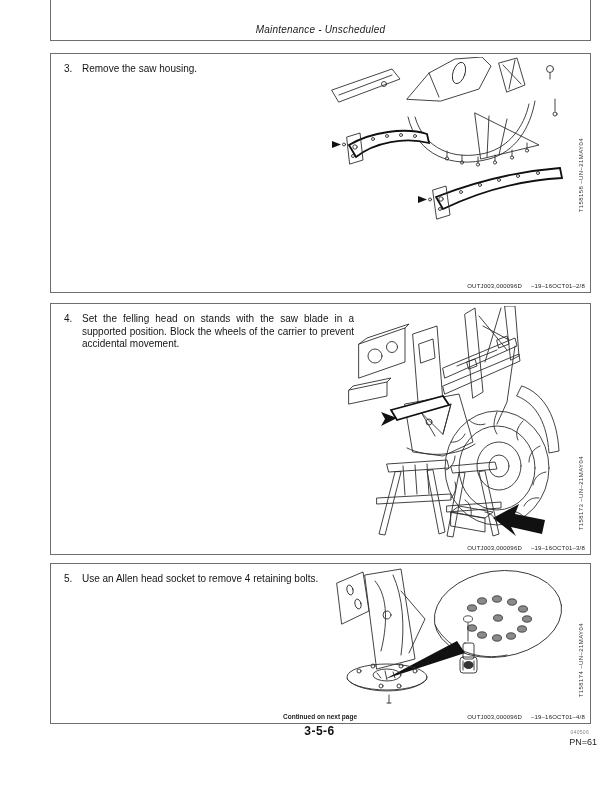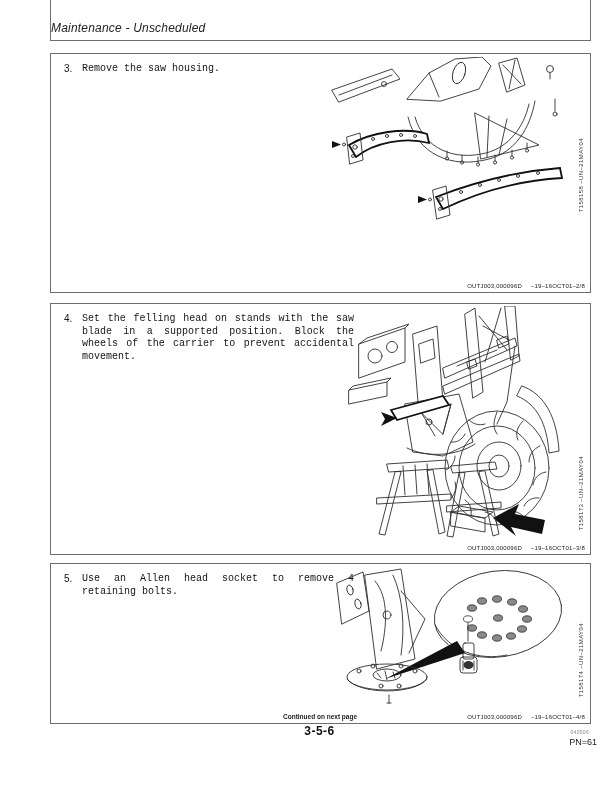--- a/index.html
+++ b/index.html
@@ -6,31 +6,31 @@
   .page{
     position:relative;width:612px;height:792px;background:#ffffff;
     font-family:"Liberation Sans",sans-serif;color:#111;overflow:hidden;
   }
   
   .header-frame{
     position:absolute;left:50px;top:0;width:539px;height:40px;
     border-left:1px solid #6e6e6e;border-right:1px solid #6e6e6e;border-bottom:1px solid #6e6e6e;
   }
   .header-title{
-    position:absolute;left:0;bottom:5px;width:100%;text-align:left;
-    font-style:italic;font-size:12px;color:#222;letter-spacing:.2px;
+    position:absolute;left:0;bottom:5px;width:100%;text-align:center;
+    font-style:italic;font-size:10px;color:#222;letter-spacing:.2px;
   }
   
   .sect{position:absolute;left:50px;width:539px;border:1px solid #6e6e6e;background:#fff;}
   .sect1{top:53px;height:238px;}
   .sect2{top:303px;height:250px;}
   .sect3{top:563px;height:159px;}
   .step{position:absolute;left:13px;top:9px;display:flex;gap:5px;font-size:10px;line-height:12.5px;color:#141414;}
   .step-num{min-width:13px;}
-  .step-body{width:272px;text-align:justify;font-family:Liberation Mono, monospace;}
+  .step-body{width:272px;text-align:justify;}
   .figure{position:absolute;}
   .fig1{left:278px;top:3px;}
   .fig2{left:296px;top:2px;}
   .fig3{left:278px;top:3px;}
   .fig-id{
     position:absolute;right:6px;writing-mode:vertical-rl;transform:rotate(180deg);
     font-size:6px;color:#333;letter-spacing:.4px;white-space:nowrap;
   }
   .fig-id-1{bottom:80px;}
   .fig-id-2{bottom:24px;}

